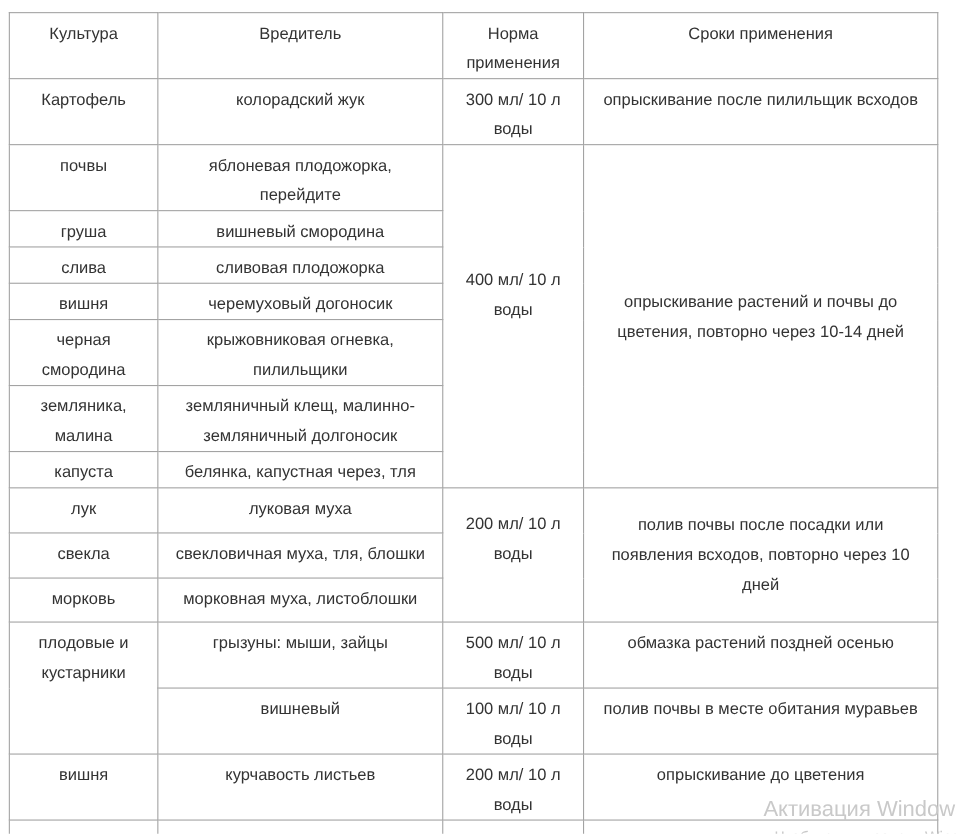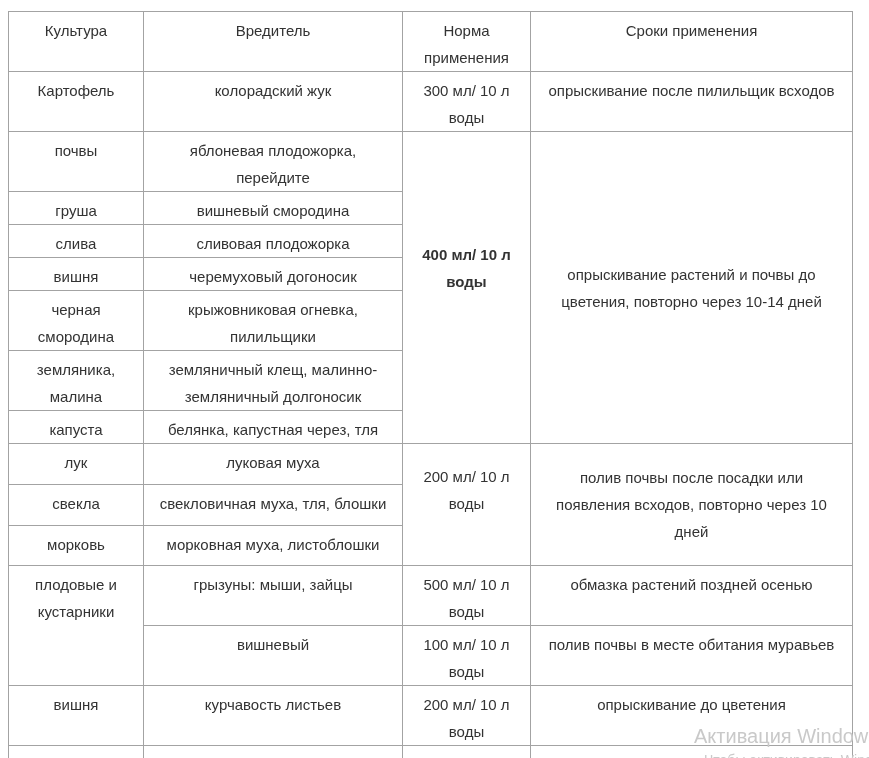--- a/index.html
+++ b/index.html
@@ -36,21 +36,21 @@
     vertical-align: top;
     padding: 5px 8px 0 8px;
     white-space: pre-line;
     overflow: hidden;
   }
   .pest-table td.mid {
     vertical-align: middle;
     padding-top: 0;
   }
   
-  .pest-table td.nudge-up { padding-bottom: 40px; font-weight: bold; }
+  .pest-table td.nudge-up { padding-bottom: 40px; }
   .pest-table td.nudge-up-sm { padding-bottom: 30px; }
   tr.h52 { height: 52px; }
   tr.h54 { height: 54px; }
   tr.h57 { height: 57px; }
   tr.h32 { height: 32px; }
   tr.h33 { height: 33px; }
   tr.h41 { height: 41px; }
   tr.h40 { height: 40px; }
   tr.h56 { height: 56px; }
   tr.h55 { height: 55px; }

